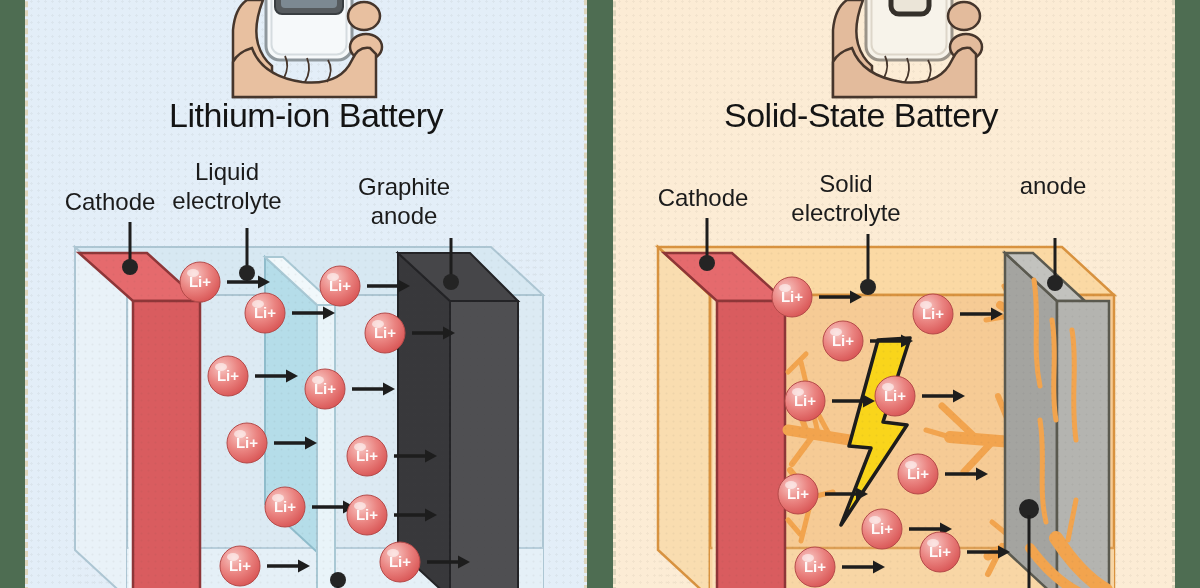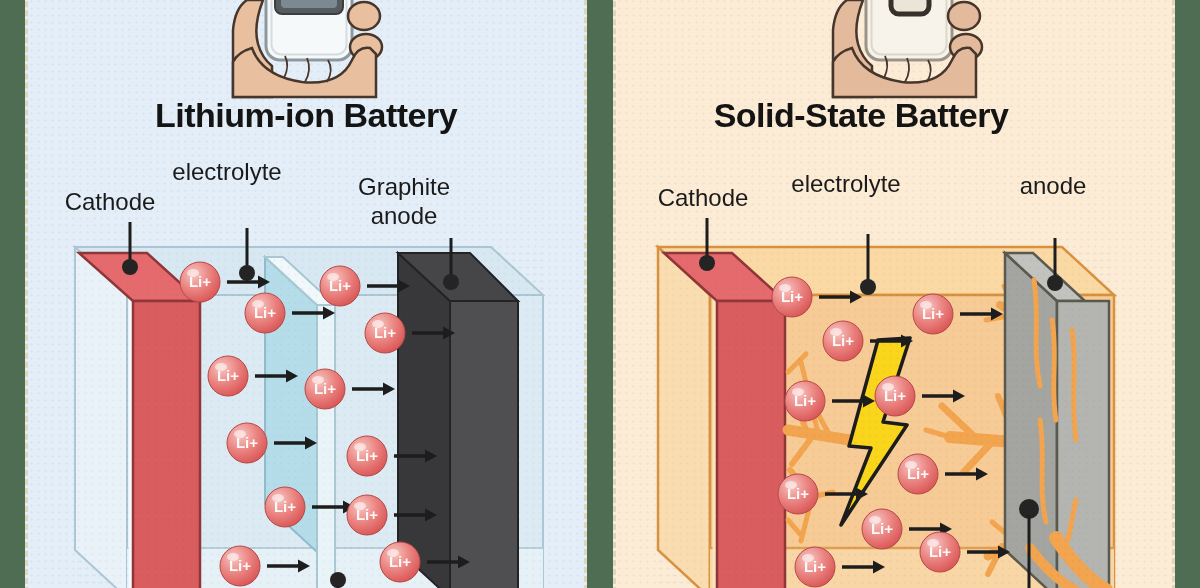--- a/index.html
+++ b/index.html
@@ -23,21 +23,21 @@
   .panel::after{
     content:"";position:absolute;inset:0;border-radius:inherit;pointer-events:none;
     background-image:radial-gradient(rgba(70,60,50,0.05) 1px, transparent 1.3px);
     background-size:7px 7px;
   }
   #panel-left{left:25px;background:var(--left-panel-bg);}
   #panel-right{left:613px;background:var(--right-panel-bg);}
   #diagram{position:absolute;left:0;top:0;pointer-events:none;}
   .title{
     position:absolute;top:96px;transform:translateX(-50%);
-    font-weight:bold;font-size:34px;letter-spacing:-0.5px;color:#141414;
+    font-weight:normal;font-size:34px;letter-spacing:-0.5px;color:#141414;
     white-space:nowrap;
   }
   .lbl{
     position:absolute;transform:translateX(-50%);
     font-size:24px;line-height:1.2;color:var(--label-text);
     text-align:center;white-space:nowrap;
   }
   .ion-text{
     font-family:"Liberation Sans",sans-serif;font-weight:bold;font-size:15px;
     fill:#ffffff;opacity:0.95;
@@ -371,26 +371,28 @@
         <polygon points="873,560.5 873,573.5 885,567" fill="#1d1d1d"></polygon>
       </g>
     </g>
 </svg>
 
 <div class="title" style="left:306px">Lithium-ion Battery</div>
 <div class="title" style="left:861px">Solid-State Battery</div>
 
 <div class="lbl" style="left:110px;top:188px">Cathode</div>
 <div class="lbl" style="left:227px;top:158px">
+  <div>Liquid</div>
   <div>electrolyte</div>
 </div>
 <div class="lbl" style="left:404px;top:173px">
   <div>Graphite</div>
   <div>anode</div>
 </div>
 
 <div class="lbl" style="left:703px;top:184px">Cathode</div>
 <div class="lbl" style="left:846px;top:170px">
+  <div>Solid</div>
   <div>electrolyte</div>
 </div>
 <div class="lbl" style="left:1053px;top:172px">
   <div>anode</div>
 </div>
 
 </body></html>

